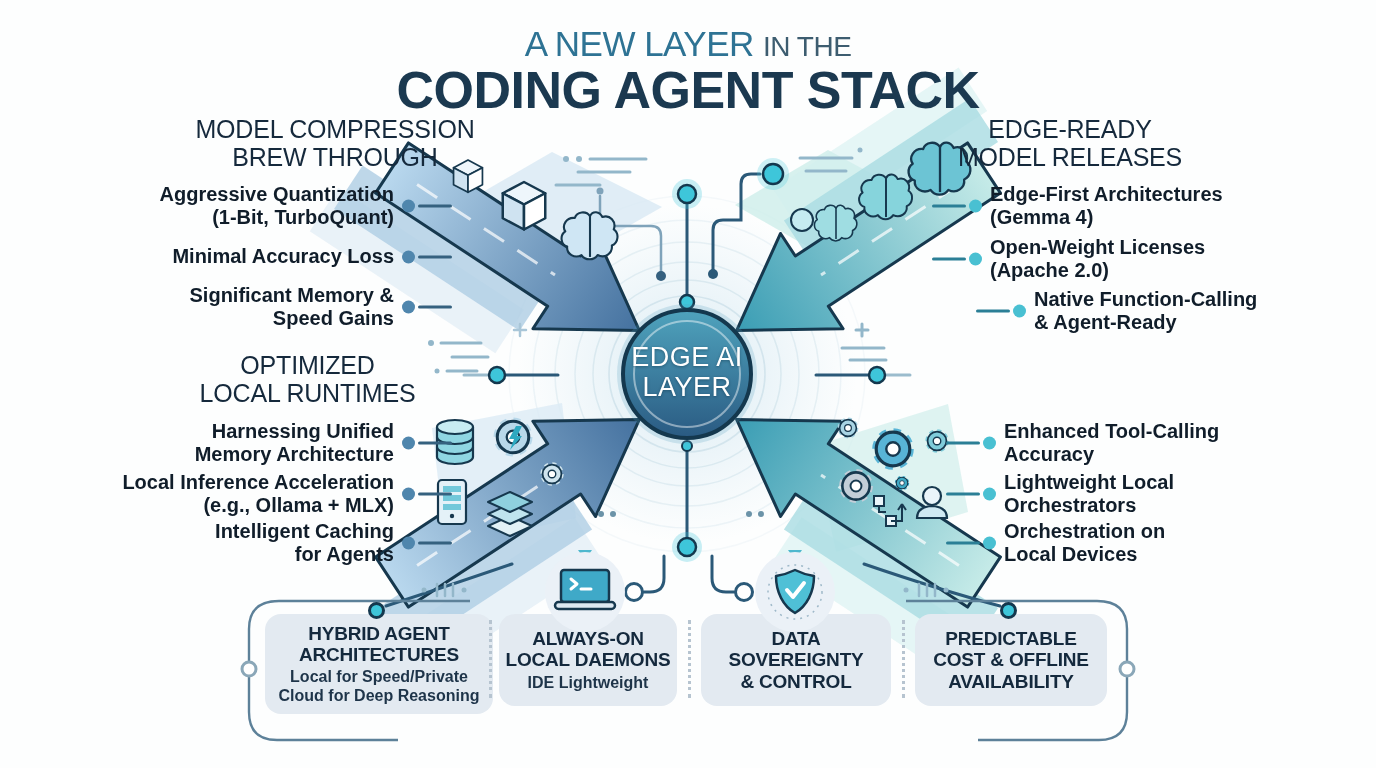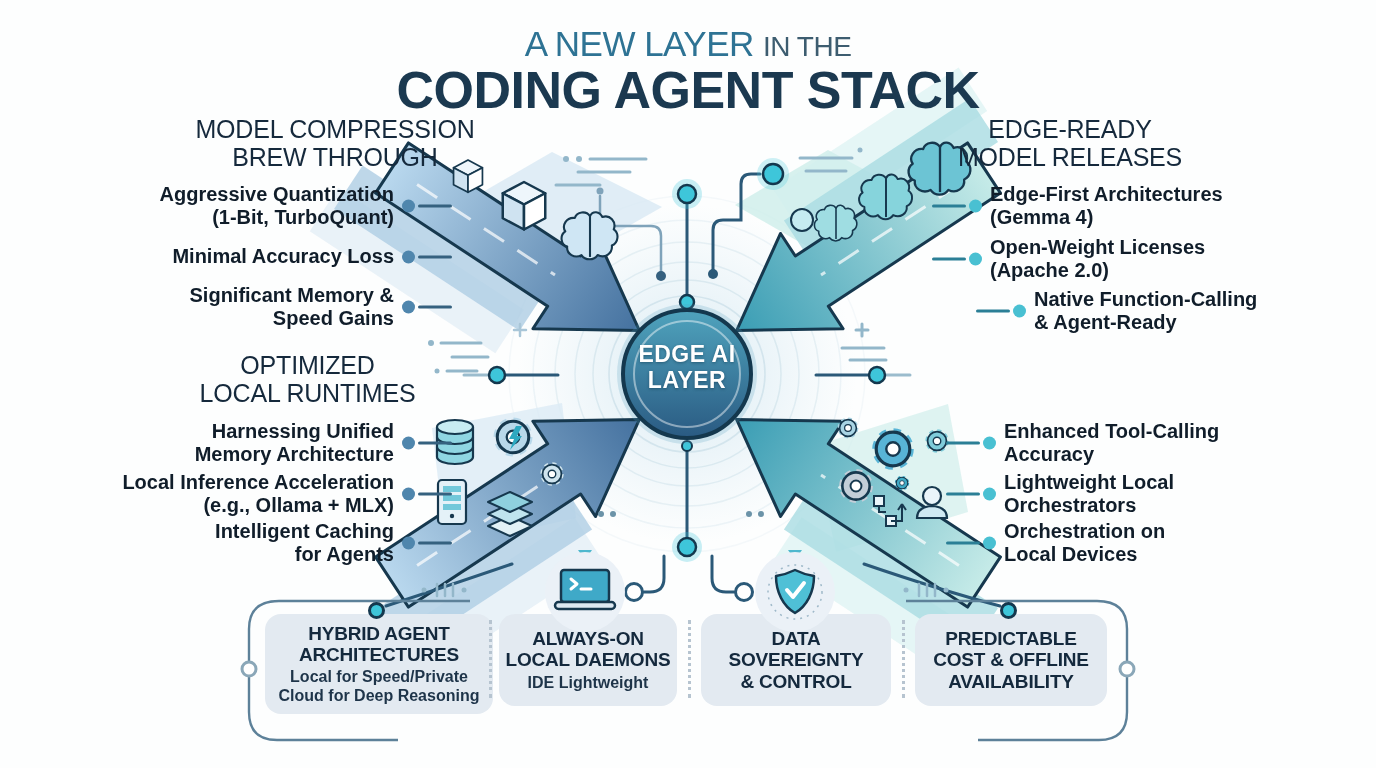--- a/index.html
+++ b/index.html
@@ -30,21 +30,21 @@
   .dot{width:13px;height:13px;border-radius:50%;flex:none;}
   .cline{height:3px;flex:1;border-radius:2px;}
   .item.left  .dot{background:#4f86ad;} .item.left  .cline{background:#35617f;margin-left:3px;}
   .item.right .dot{background:#49c0d2;} .item.right .cline{background:#2b7f96;margin-right:3px;}
   #i-tl0{top:183px;} #i-tl1{top:245px;} #i-tl2{top:284px;}
   #i-ml0{top:420px;} #i-ml1{top:471px;} #i-ml2{top:520px;}
   #i-tr0{top:183px;left:990px;} #i-tr1{top:236px;left:990px;} #i-tr2{top:288px;left:990px;margin-left:44px;}
   #i-mr0{top:420px;left:1004px;} #i-mr1{top:471px;left:1004px;} #i-mr2{top:520px;left:1004px;}
 
   .center-label{position:absolute;left:597px;top:342px;width:180px;text-align:center;z-index:2;
-        font-size:23px;font-weight:700;color:#ffffff;letter-spacing:0.5px;line-height:1.12;
+        font-size:27px;font-weight:400;color:#ffffff;letter-spacing:0.5px;line-height:1.12;
         white-space:pre-line;text-shadow:0 1px 3px rgba(10,40,60,.45);}
 
   .box{position:absolute;background:#e3eaf1;border-radius:16px;display:flex;flex-direction:column;
        align-items:center;justify-content:center;text-align:center;z-index:2;padding:4px;box-sizing:border-box;}
   #box1{left:265px;top:614px;width:228px;height:100px;}
   #box2{left:499px;top:614px;width:178px;height:92px;}
   #box3{left:701px;top:614px;width:190px;height:92px;}
   #box4{left:915px;top:614px;width:192px;height:92px;}
   .box-title{font-size:19px;font-weight:700;color:#14293d;line-height:1.12;white-space:pre-line;letter-spacing:-0.2px;}
   .box-sub{font-size:16px;font-weight:700;color:#1e3449;line-height:1.15;white-space:pre-line;margin-top:3px;}

